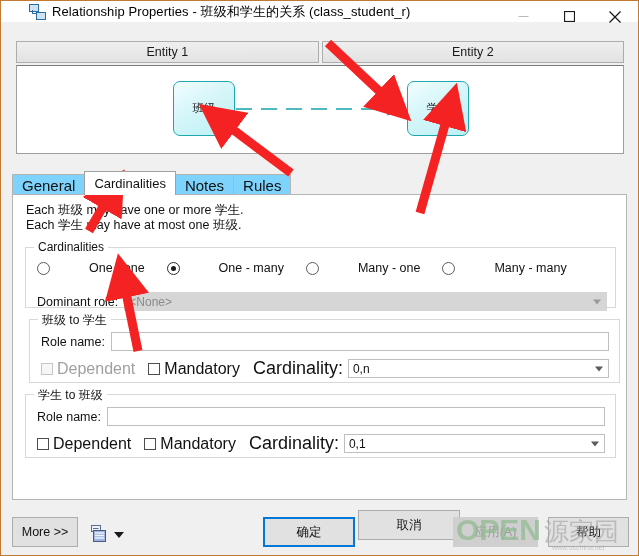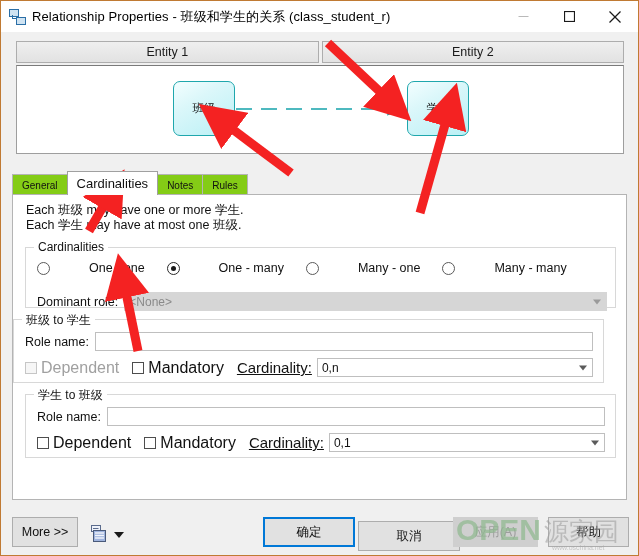--- a/index.html
+++ b/index.html
@@ -10,23 +10,23 @@
     -webkit-font-smoothing:antialiased;
   }
   .window{
     position:absolute;left:0;top:0;width:639px;height:556px;
     box-sizing:border-box;
     border:1px solid #c07a33;
     background:#f0f0f0;
   }
   
   .titlebar{
-    position:absolute;left:0;top:0;right:0;height:31px;
+    position:absolute;left:0;top:0;right:0;height:21px;
     background:#ffffff;
-    display:flex;align-items:center;
+    display:flex;align-items:center;padding-left:20px;
   }
   .title-icon{
     width:18px;height:18px;margin-left:7px;margin-right:6px;
     position:relative;flex:none;
   }
   .ti-box{position:absolute;border:1px solid #2a6ea6;background:#cfe3f2;}
   .ti-b1{left:1px;top:1px;width:8px;height:6px;}
   .ti-b2{left:8px;top:9px;width:8px;height:6px;}
   .ti-line{position:absolute;left:4px;top:7px;width:5px;height:3px;
     border-left:1px solid #2a6ea6;border-bottom:1px solid #2a6ea6;}
@@ -63,41 +63,41 @@
     font-size:11.5px;color:#111;
   }
   .ent-box.e1{left:156px;top:15px;}
   .ent-box.e2{left:390px;top:15px;}
   .link-svg{position:absolute;left:0;top:0;width:608px;height:87px;}
   
   .tabstrip{position:absolute;left:11px;top:172px;height:22px;display:flex;align-items:flex-end;}
   .tab{
     box-sizing:border-box;height:21px;padding:0 9px;
     display:flex;align-items:center;justify-content:center;
-    background:#84cc16;border:1px solid #b4b4b4;border-bottom:none;
-    font-size:10px;color:#111;margin-right:-1px;
+    background:#7dd3fc;border:1px solid #b4b4b4;border-bottom:none;
+    font-size:15px;color:#111;margin-right:-1px;
   }
   .tab.active{
     background:#fff;height:24px;margin-top:-3px;
     border-color:#a0a0a0;position:relative;z-index:3;
     font-size:13px;
   }
   .tabpane{
     position:absolute;left:11px;top:193px;width:615px;height:306px;
     box-sizing:border-box;background:#fff;border:1px solid #b4b4b4;
   }
   .desc{position:absolute;left:13px;top:8px;font-size:12.5px;line-height:15px;color:#111;}
   
   .group{position:absolute;box-sizing:border-box;border:1px solid #d8d8d8;}
   .group > .legend{
     position:absolute;top:-8px;left:8px;background:#fff;padding:0 4px;
     font-size:12px;color:#111;white-space:nowrap;
   }
   .g-card{left:12px;top:52px;width:591px;height:61px;}
-  .g-r1{left:0;top:124px;width:591px;height:64px;}
+  .g-r1{left:16px;top:124px;width:591px;height:64px;}
   .g-r2{left:12px;top:199px;width:591px;height:64px;}
   
   .radio-row{position:absolute;left:11px;top:13px;display:flex;align-items:center;}
   .radio{display:flex;align-items:center;margin-right:22px;font-size:12.5px;color:#111;white-space:nowrap;gap:34px;}
   .radio .dot{
     width:13px;height:13px;border-radius:50%;border:1px solid #5a5a5a;
     background:#fff;margin-right:5px;position:relative;flex:none;box-sizing:border-box;
   }
   .radio.sel .dot{border-color:#2a2a2a;}
   .radio.sel .dot:after{
@@ -126,34 +126,34 @@
     font-size:12px;padding-left:4px;display:flex;align-items:center;color:#111;
   }
   .opt-row{position:absolute;left:11px;top:38px;display:flex;align-items:center;width:568px;}
   .chk{display:flex;align-items:center;margin-right:13px;font-size:16px;color:#111;white-space:nowrap;}
   .chk .bx{
     width:12px;height:12px;box-sizing:border-box;border:1px solid #4d4d4d;background:#fff;
     margin-right:4px;flex:none;
   }
   .chk.disabled{color:#a0a0a0;}
   .chk.disabled .bx{border-color:#c6c6c6;background:#f6f6f6;}
-  .card-label{font-size:15px;color:#111;margin-right:5px;white-space:nowrap;text-decoration:underline;}
+  .card-label{font-size:18px;color:#111;margin-right:5px;white-space:nowrap;}
   
   .footer{position:absolute;left:0;bottom:0;width:637px;height:47px;background:#f0f0f0;}
   .btn{
     position:absolute;box-sizing:border-box;height:30px;
     border:1px solid #adadad;background:#e1e1e1;
     display:flex;align-items:center;justify-content:center;
     font-size:12.5px;color:#111;
   }
   .btn.default{border:2px solid #0078d7;background:#e1e1e1;}
   .btn.disabled{color:#9d9d9d;background:#cfcfcf;border-color:#cfcfcf;}
   .b-more{left:11px;top:9px;width:66px;}
   .b-ok{left:262px;top:9px;width:92px;}
-  .b-cancel{left:357px;top:13px;width:102px;}
+  .b-cancel{left:357px;top:2px;width:102px;}
   .b-apply{left:452px;top:9px;width:85px;}
   .b-help{left:547px;top:9px;width:81px;}
   .rep-icon{position:absolute;left:90px;top:17px;width:16px;height:17px;}
   .rep-arrow{
     position:absolute;left:113px;top:24px;width:0;height:0;
     border-left:5px solid transparent;border-right:5px solid transparent;
     border-top:6px solid #1a1a1a;
   }
   
   .annot{position:absolute;left:0;top:0;width:639px;height:556px;pointer-events:none;}

